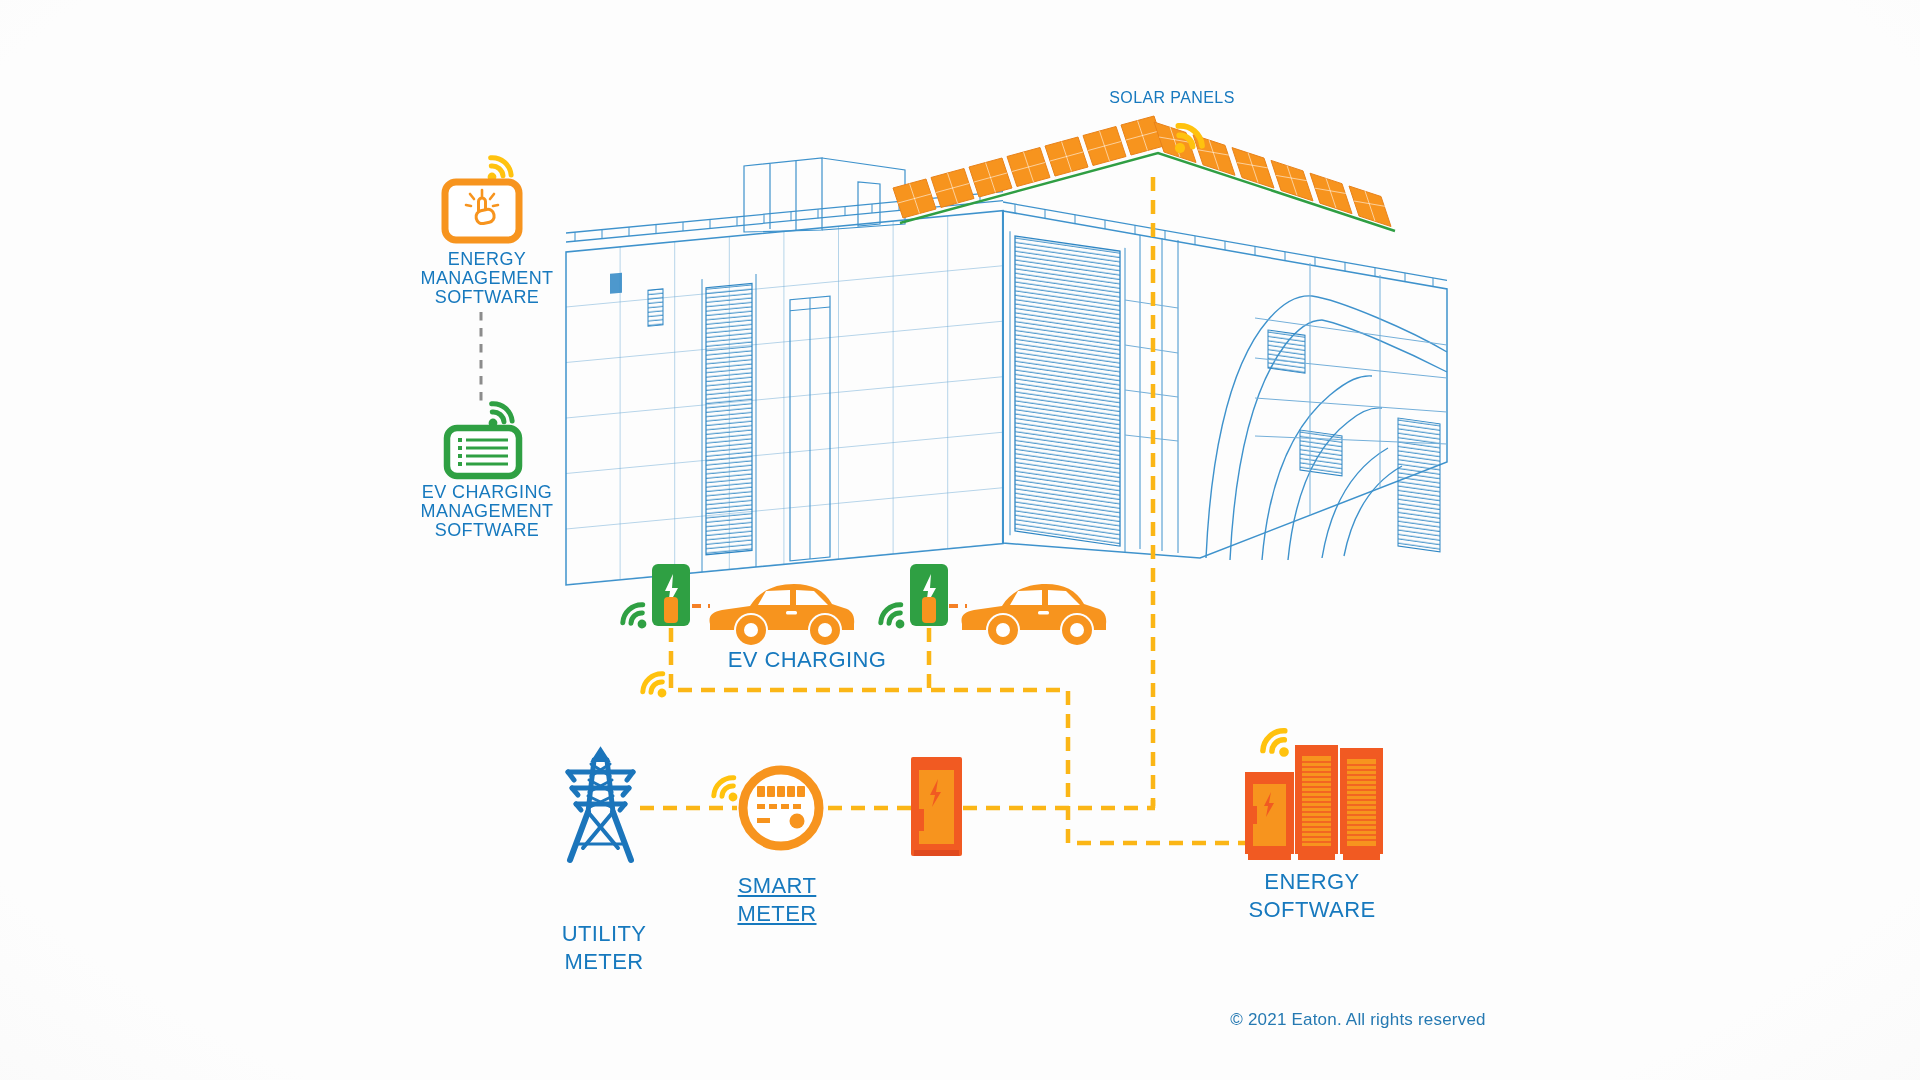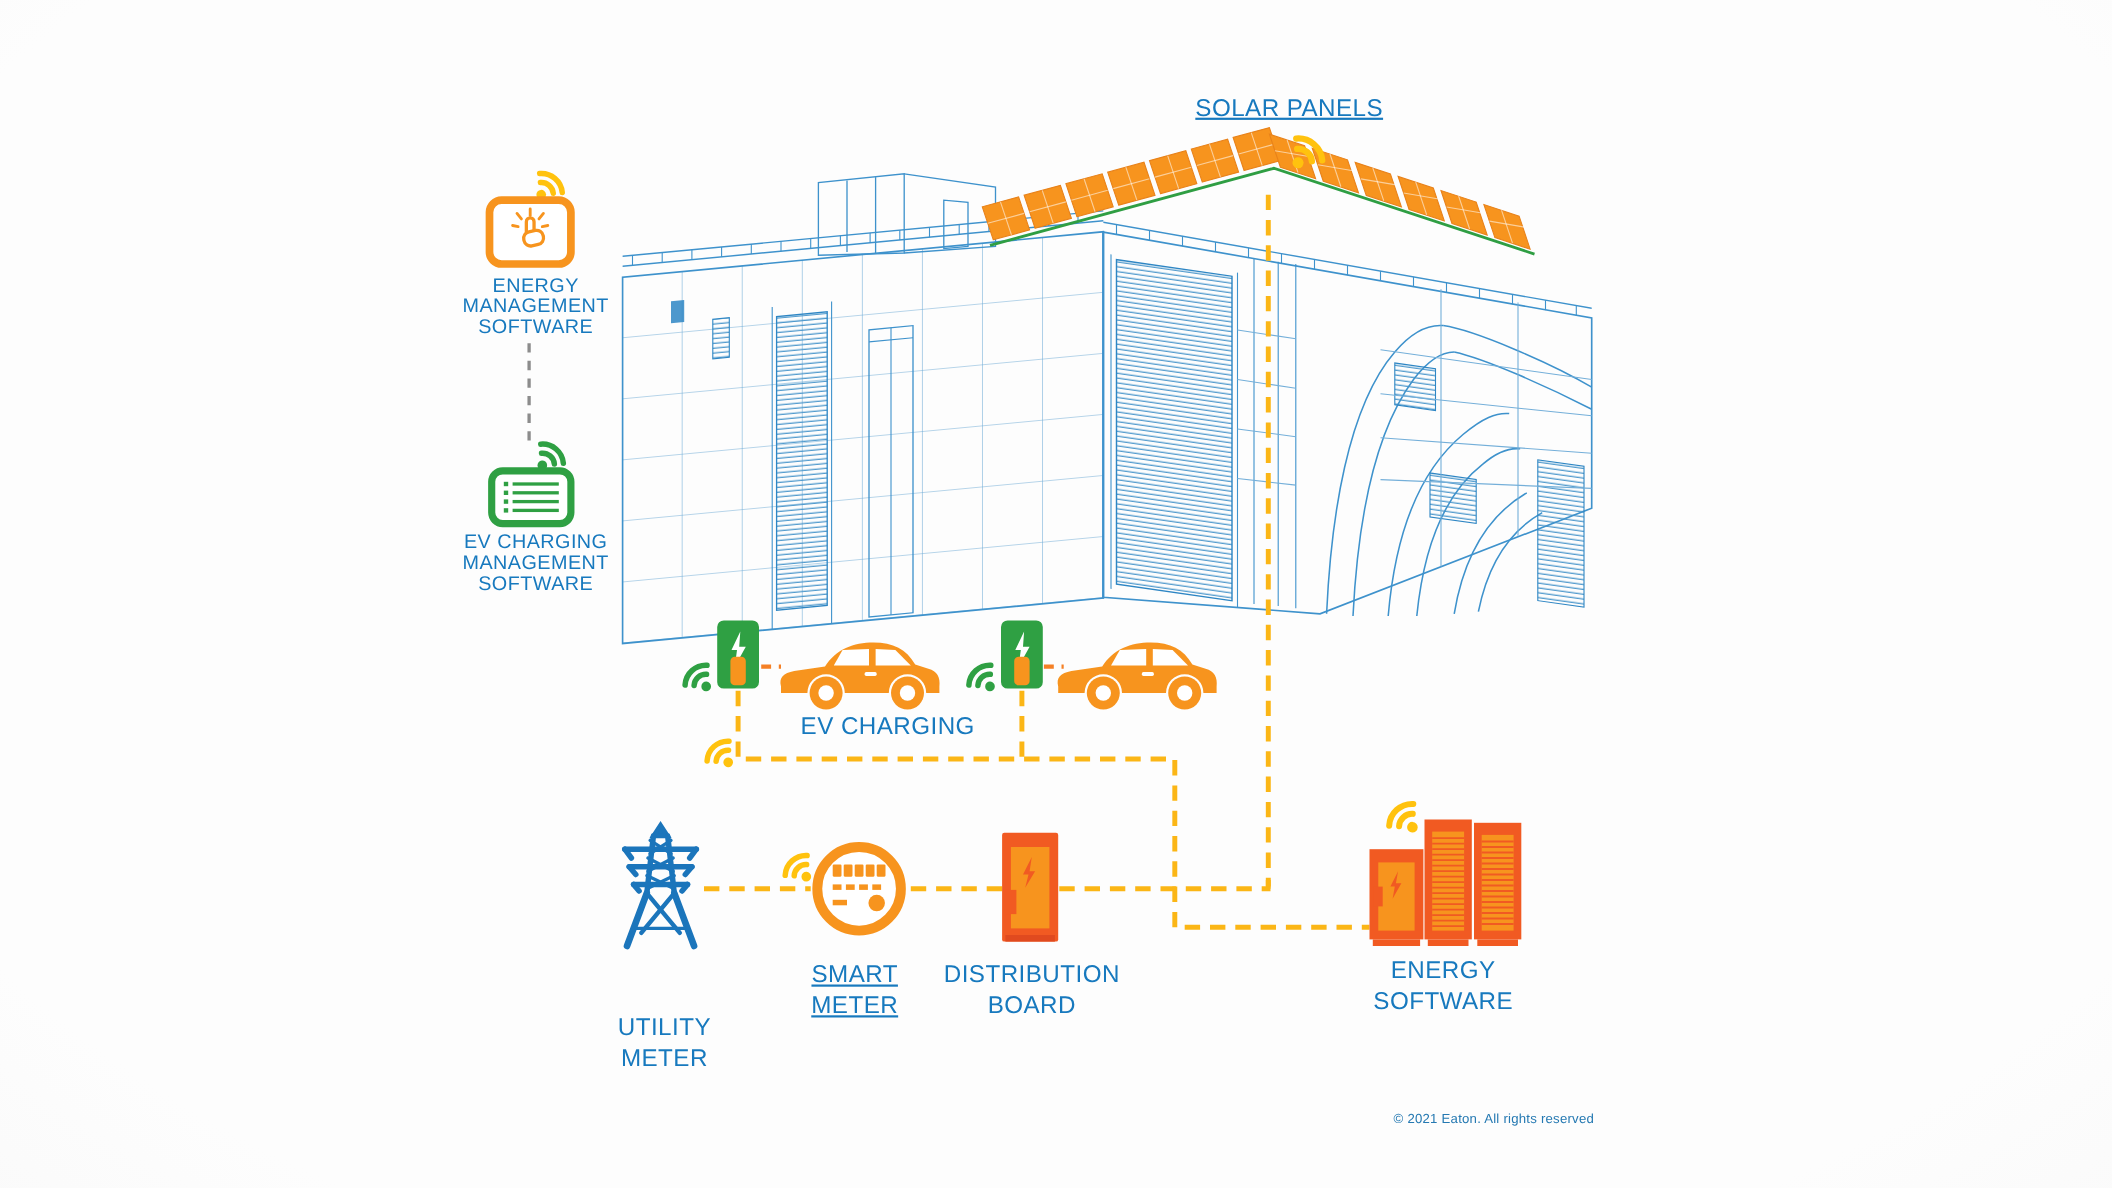--- a/index.html
+++ b/index.html
@@ -16,25 +16,25 @@
     transform:translateX(-50%);
     text-align:center;
     color:#1779BE;
     letter-spacing:.4px;
     white-space:nowrap;
     user-select:none;
   }
   .lbl span{display:block;}
   .lbl-sw{font-size:18px;line-height:19px;font-weight:400;}
   .lbl-node{font-size:22px;line-height:28px;font-weight:400;}
-  .lbl-title{font-size:22px;line-height:24px;font-weight:400;text-decoration:underline;}
+  .lbl-title{font-size:16px;line-height:24px;font-weight:400;}
   .copyright{
     position:absolute;
     transform:translateX(-50%);
-    font-size:12px;color:#2579B2;letter-spacing:.2px;white-space:nowrap;
+    font-size:17px;color:#2579B2;letter-spacing:.2px;white-space:nowrap;
   }
 </style>
 </head>
 <body>
 
 <div class="stage">
 
 <svg class="layer" width="1920" height="1080" viewBox="0 0 1920 1080">
   <defs>
 
@@ -412,24 +412,20 @@
 <div class="lbl lbl-node" style="left:604px;top:920px;">
   <span>UTILITY</span>
   <span>METER</span>
 </div>
 
 <div class="lbl lbl-node" style="left:777px;top:872px;text-decoration:underline;">
   <span>SMART</span>
   <span>METER</span>
 </div>
 
-<div class="lbl lbl-node" style="left:938px;top:872px;">
-  <span>DISTRIBUTION</span>
-  <span>BOARD</span>
-</div>
 
 <div class="lbl lbl-node" style="left:1312px;top:868px;">
   <span>ENERGY</span>
   <span>SOFTWARE</span>
 </div>
 
 <div class="copyright" style="left:1358px;top:1010px;">© 2021 Eaton. All rights reserved</div>
 
 </div>
 

